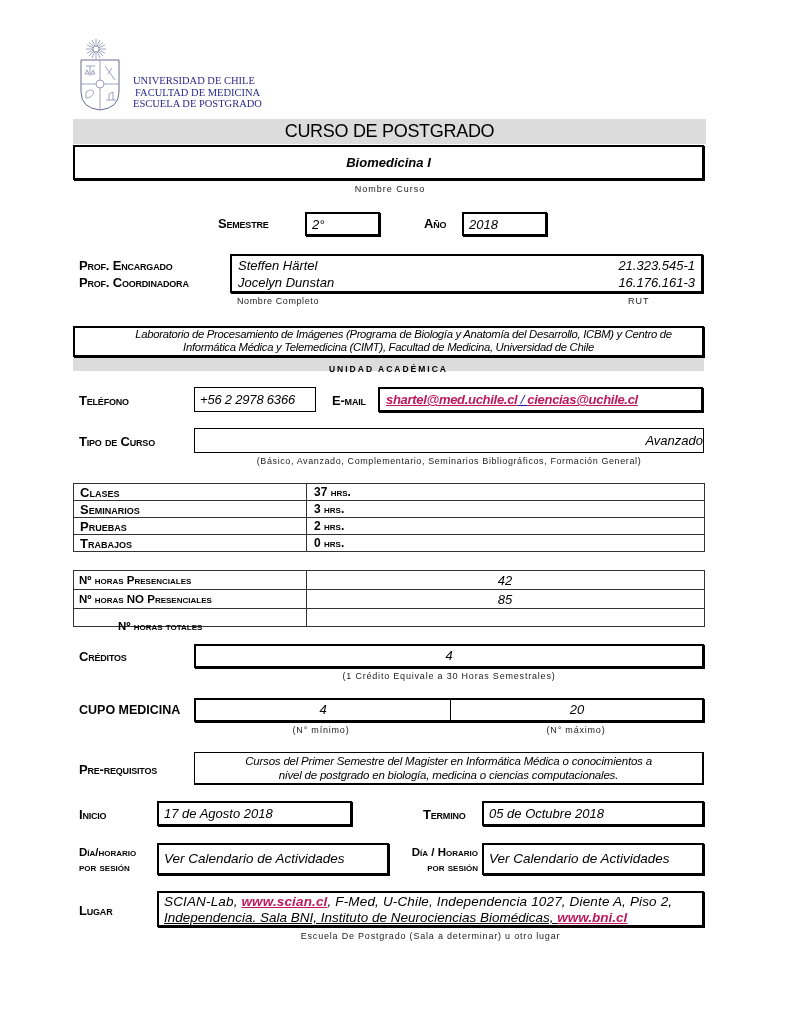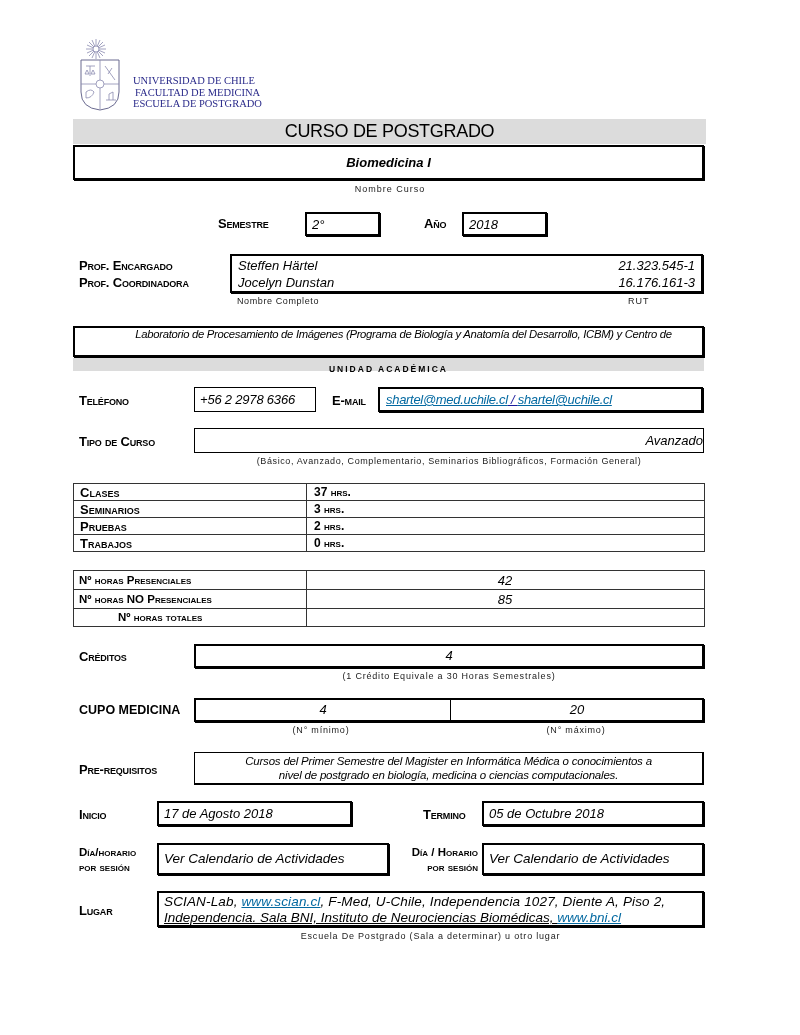--- a/index.html
+++ b/index.html
@@ -6,21 +6,21 @@
     body { width: 800px; height: 1035px; position: relative; font-family: "Liberation Sans", sans-serif; color: #000; overflow: hidden; }
     .abs { position: absolute; }
     .box { position: absolute; border: 1px solid #000; box-sizing: border-box; background: #fff; }
     .box.thick { border: 2px solid #000; box-shadow: 1px 1px 0 #000; }
     .it { font-style: italic; }
     .sc { font-weight: bold; font-variant: small-caps; font-size: 13px; letter-spacing: -0.2px; }
     .small-caption { position: absolute; font-size: 9px; letter-spacing: 1px; color: #222; }
     .logo-text { position: absolute; left: 133px; top: 75px; font-family: "Liberation Serif", serif; color: #2a2a8a; font-size: 10.5px; line-height: 11.5px; }
     .grid-label { position: absolute; left: 6px; top: 1px; font-weight: bold; font-variant: small-caps; font-size: 13px; }
     .grid-val { position: absolute; left: 240px; top: 1px; font-weight: bold; font-size: 12px; }
-    a.link { color: #0369a1; text-decoration: underline; }
+    a.link { color: #be185d; text-decoration: underline; font-weight: bold; }
   </style>
 </head>
 <body>
 
 <div class="abs" style="left:79px; top:36px; width:50px; height:76px;">
   <svg width="50" height="76" viewBox="0 0 50 76">
     <g stroke="#8a8ab0" stroke-width="0.8" fill="none">
       <g transform="translate(17,13)">
         <line x1="-10" y1="0" x2="10" y2="0"></line>
           <line x1="0" y1="-10" x2="0" y2="10"></line>
@@ -73,33 +73,34 @@
   <span class="it" style="position:absolute; left:6px; top:2px; font-size:13px;">Steffen Härtel</span>
   <span class="it" style="position:absolute; right:6px; top:2px; font-size:13px;">21.323.545-1</span>
   <span class="it" style="position:absolute; left:6px; top:19px; font-size:13px;">Jocelyn Dunstan</span>
   <span class="it" style="position:absolute; right:6px; top:19px; font-size:13px;text-align:right;">16.176.161-3</span>
 </div>
 <div class="small-caption" style="left:237px; top:296px; letter-spacing:0.6px;">Nombre Completo</div>
 <div class="small-caption" style="left:628px; top:296px;">RUT</div>
 
 <div class="box thick" style="left:73px; top:326px; width:631px; height:31px; text-align:center;">
   <div class="it" style="font-size:11.3px; line-height:13px; padding-left:30px; letter-spacing:-0.3px;">Laboratorio de Procesamiento de Imágenes (Programa de Biología y Anatomía del Desarrollo, ICBM) y Centro de</div>
+  <div class="it" style="font-size:11.3px; line-height:13px; letter-spacing:-0.3px;">Informática Médica y Telemedicina (CIMT), Facultad de Medicina, Universidad de Chile</div>
 </div>
 <div class="abs" style="left:73px; top:358px; width:631px; height:13px; background:#dcdcdc; text-align:center;">
   <span style="font-size:8.5px; font-weight:bold; letter-spacing:2px; line-height:13px;">UNIDAD  ACADÉMICA</span>
 </div>
 
 <div class="abs sc" style="left:79px; top:393px;">Teléfono</div>
 <div class="box" style="left:194px; top:387px; width:122px; height:25px;">
   <span class="it" style="position:absolute; left:5px; top:4px; font-size:13px; letter-spacing:-0.2px;">+56 2 2978 6366</span>
 </div>
 <div class="abs sc" style="left:332px; top:393px;">E-mail</div>
 <div class="box thick" style="left:378px; top:387px; width:325px; height:25px;">
   <span class="it" style="position:absolute; left:6px; top:3px; font-size:13px; letter-spacing:-0.3px; white-space:nowrap;">
-    <a class="link">shartel@med.uchile.cl</a><span class="link" style="text-decoration:underline; color:#1a1a9c;"> / </span><a class="link">shartel@uchile.cl</a>
+    <a class="link">shartel@med.uchile.cl</a><span class="link" style="text-decoration:underline; color:#1a1a9c;"> / </span><a class="link">ciencias@uchile.cl</a>
   </span>
 </div>
 
 <div class="abs sc" style="left:79px; top:434px;">Tipo de Curso</div>
 <div class="box" style="left:194px; top:428px; width:510px; height:25px; text-align:right;">
   <span class="it" style="font-size:13px; line-height:23px;">Avanzado</span>
 </div>
 <div class="small-caption" style="left:194px; width:510px; text-align:center; top:456px; letter-spacing:0.6px;">(Básico, Avanzado, Complementario, Seminarios Bibliográficos, Formación General)</div>
 
 <div class="abs" style="left:73px; top:483px; width:632px; height:69px; border:1px solid #333; box-sizing:border-box;">
@@ -126,21 +127,21 @@
   <div class="abs" style="left:232px; top:0; width:1px; height:100%; background:#333;"></div>
   <div class="abs" style="left:0; top:0; width:100%; height:19px; border-bottom:1px solid #333; box-sizing:border-box;">
     <span class="abs" style="left:5px; top:3px; font-weight:bold; font-variant:small-caps; font-size:11.5px;">Nº horas Presenciales</span>
     <span class="abs it" style="left:232px; width:398px; text-align:center; top:2px; font-size:13px;">42</span>
   </div>
   <div class="abs" style="left:0; top:19px; width:100%; height:19px; border-bottom:1px solid #333; box-sizing:border-box;">
     <span class="abs" style="left:5px; top:3px; font-weight:bold; font-variant:small-caps; font-size:11.5px;">Nº horas NO Presenciales</span>
     <span class="abs it" style="left:232px; width:398px; text-align:center; top:2px; font-size:13px;">85</span>
   </div>
   <div class="abs" style="left:0; top:38px; width:100%; height:18px; box-sizing:border-box;">
-    <span class="abs" style="left:5px; top:2px; font-weight:bold; font-variant:small-caps; font-size:11.5px;padding-left:39px;">Nº horas totales</span>
+    <span class="abs" style="left:5px; top:11px; font-weight:bold; font-variant:small-caps; font-size:11.5px;padding-left:39px;">Nº horas totales</span>
   </div>
 </div>
 
 <div class="abs sc" style="left:79px; top:649px;">Créditos</div>
 <div class="box thick" style="left:194px; top:644px; width:510px; height:24px; text-align:center;">
   <span class="it" style="font-size:13px; line-height:20px;">4</span>
 </div>
 <div class="small-caption" style="left:194px; width:510px; text-align:center; top:671px; letter-spacing:0.8px;">(1 Crédito Equivale a 30 Horas Semestrales)</div>
 
 <div class="abs" style="left:79px; top:703px; font-weight:bold; font-size:12.5px;">CUPO MEDICINA</div>

